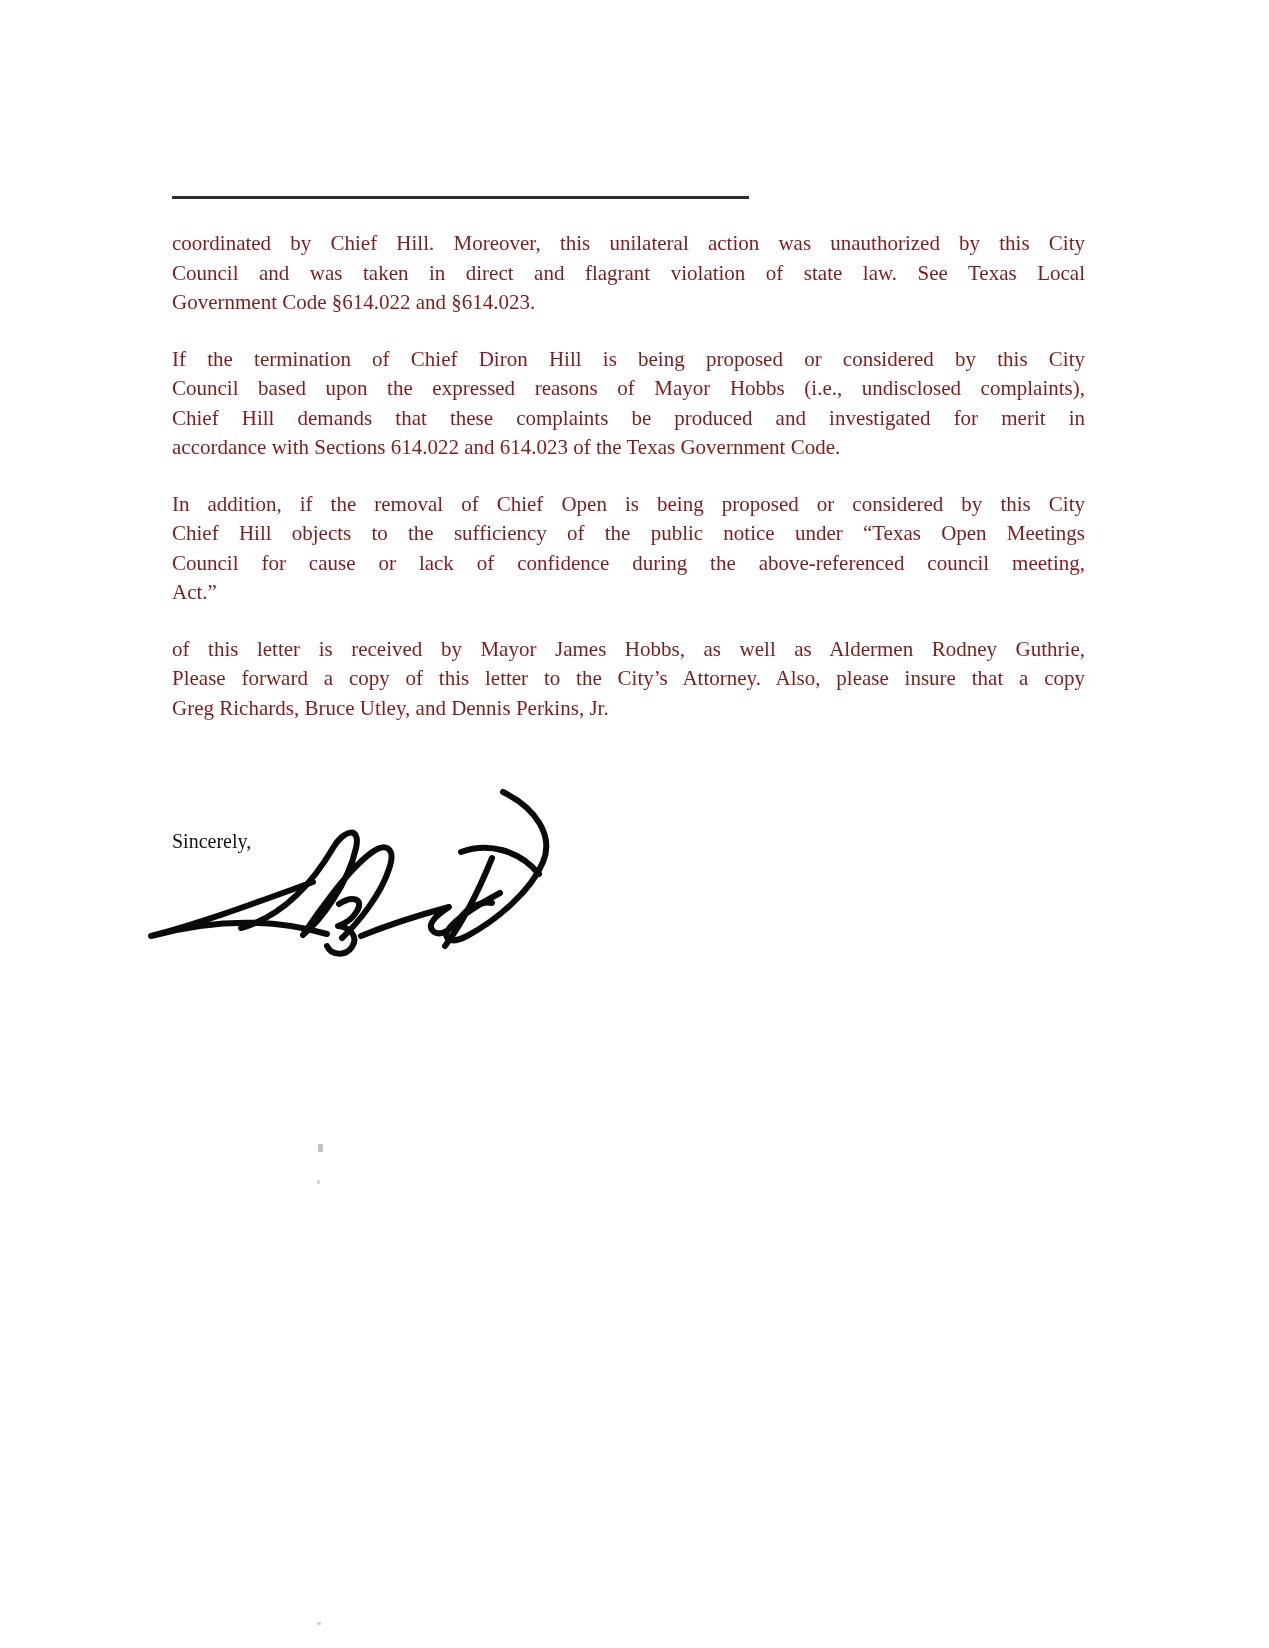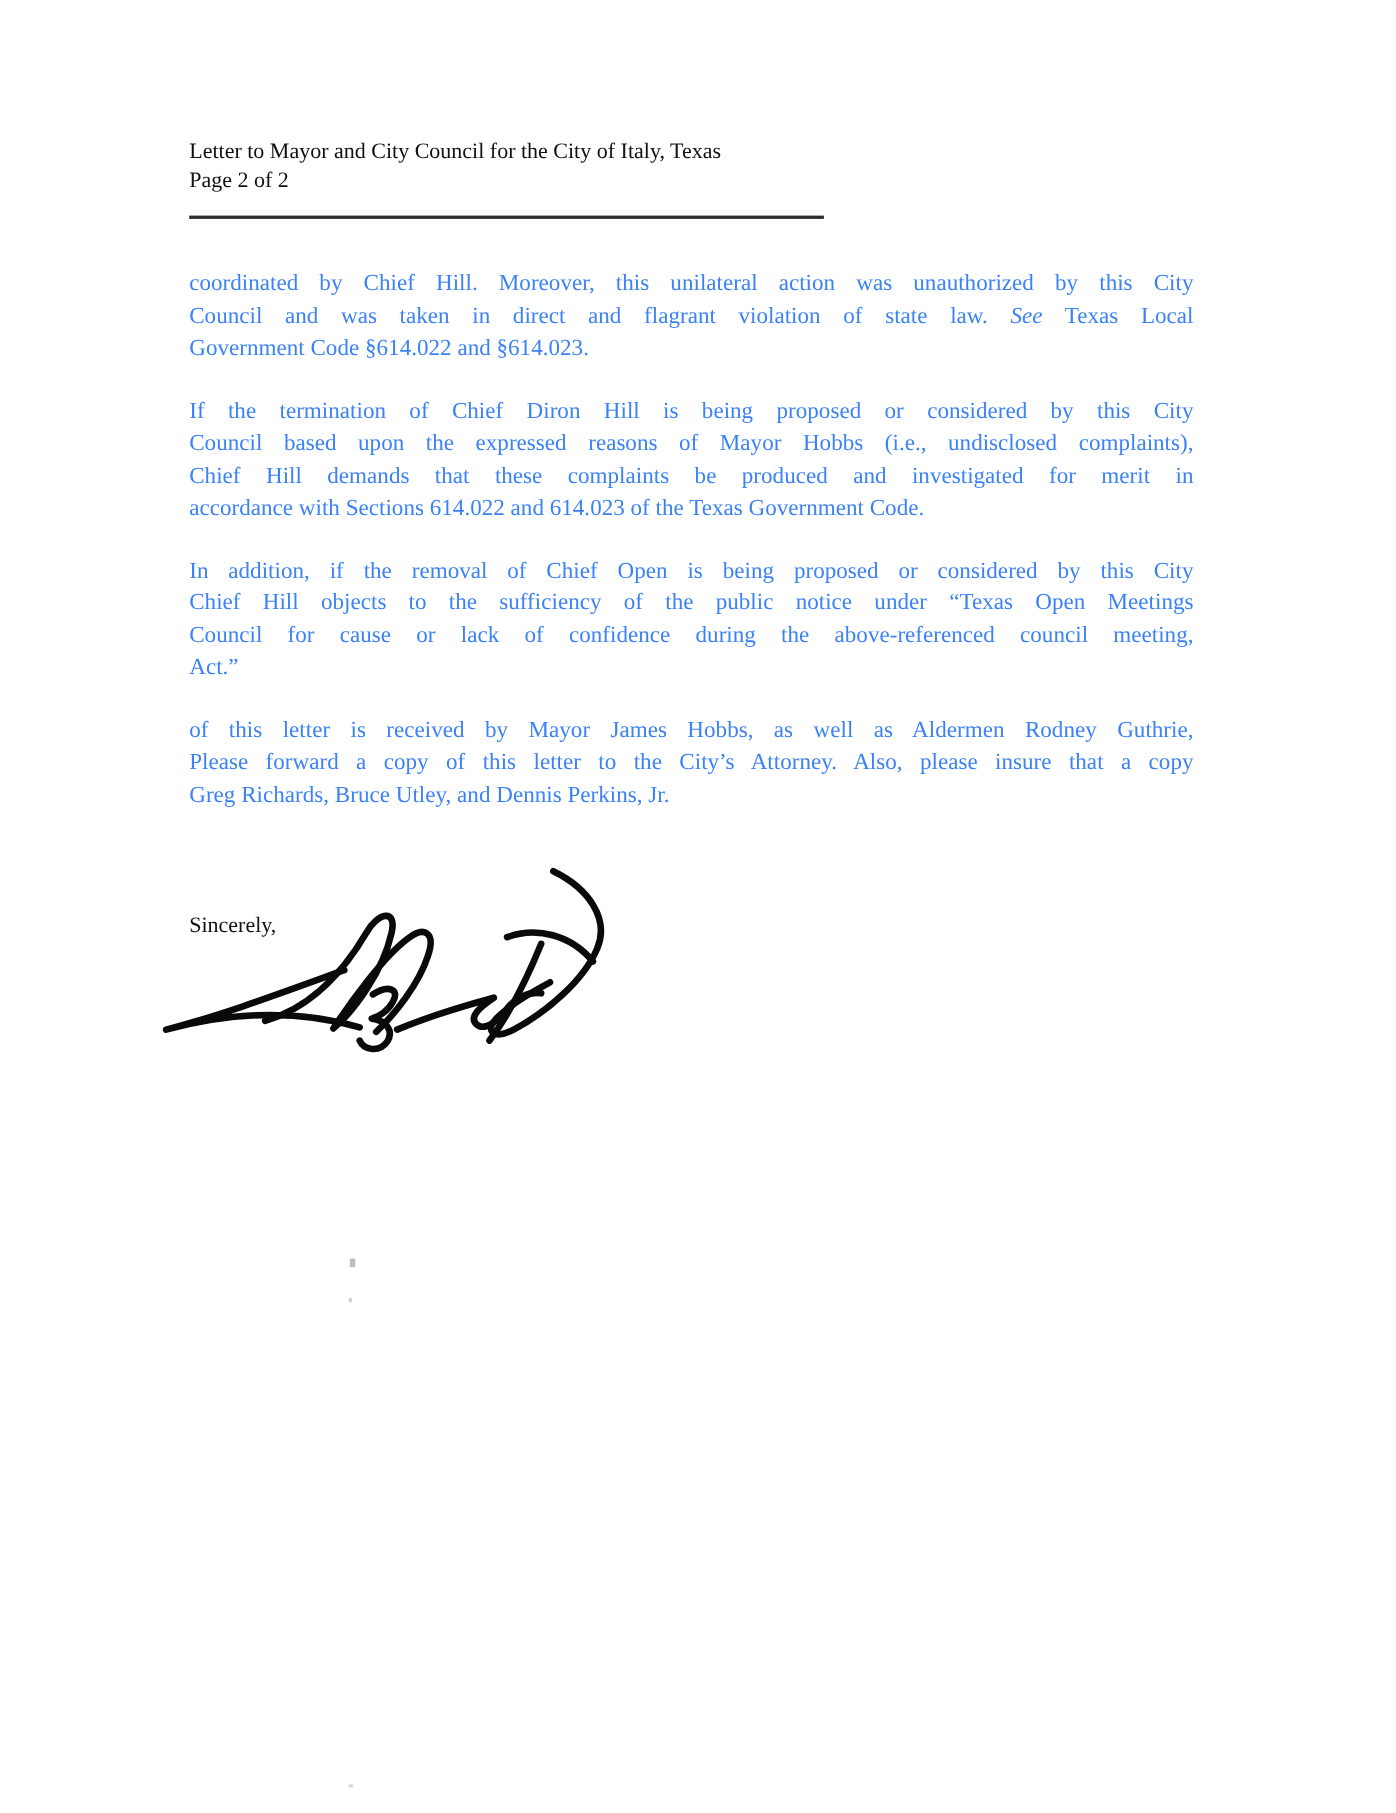--- a/index.html
+++ b/index.html
@@ -33,32 +33,31 @@
     height: 3px;
     background: #2e2e2e;
   }
   .body-text {
     position: absolute;
     left: 172px;
     top: 229px;
     width: 913px;
     font-size: 21px;
     line-height: 29.5px;
-    color: #3b82f6;
-    margin-top: 14px;
+    color: #7f1d1d;
   }
   .paragraph { margin: 0 0 27px 0; }
   .line {
     text-align: justify;
     text-align-last: justify;
   }
   .line.last {
     text-align-last: left;
   }
-  .seg-italic { font-style: italic; }
+  .seg-italic { }
   .salutation {
     position: absolute;
     left: 172px;
     top: 827px;
     font-size: 20px;
     line-height: 29.5px;
   }
   .signature-wrap {
     position: absolute;
     left: 145px;
@@ -80,24 +79,20 @@
   }
   .artifact.a1 { left: 318px; top: 1144px; width: 5px; height: 8px; opacity: .55; }
   .artifact.a2 { left: 317px; top: 1180px; width: 3px; height: 4px; opacity: .4; }
   .artifact.a3 { left: 317px; top: 1622px; width: 4px; height: 3px; opacity: .35; }
 </style>
 </head>
 <body>
 
 <div class="page">
 
-  <div class="header-block">
-    <div>Letter to Mayor and City Council for the City of Italy, Texas</div>
-    <div>Page 2 of 2</div>
-  </div>
 
   <div class="header-rule"></div>
 
   <div class="body-text" id="body-text">
       <div class="paragraph">
         <div class="line"><span>coordinated by Chief Hill.  Moreover, this unilateral action was unauthorized by this City</span></div>
         <div class="line"><span>Council and was taken in direct and flagrant violation of state law.  </span><span class="seg-italic">See</span><span> Texas Local</span></div>
         <div class="line last"><span>Government Code §614.022 and §614.023.</span></div>
       </div>
       <div class="paragraph">

